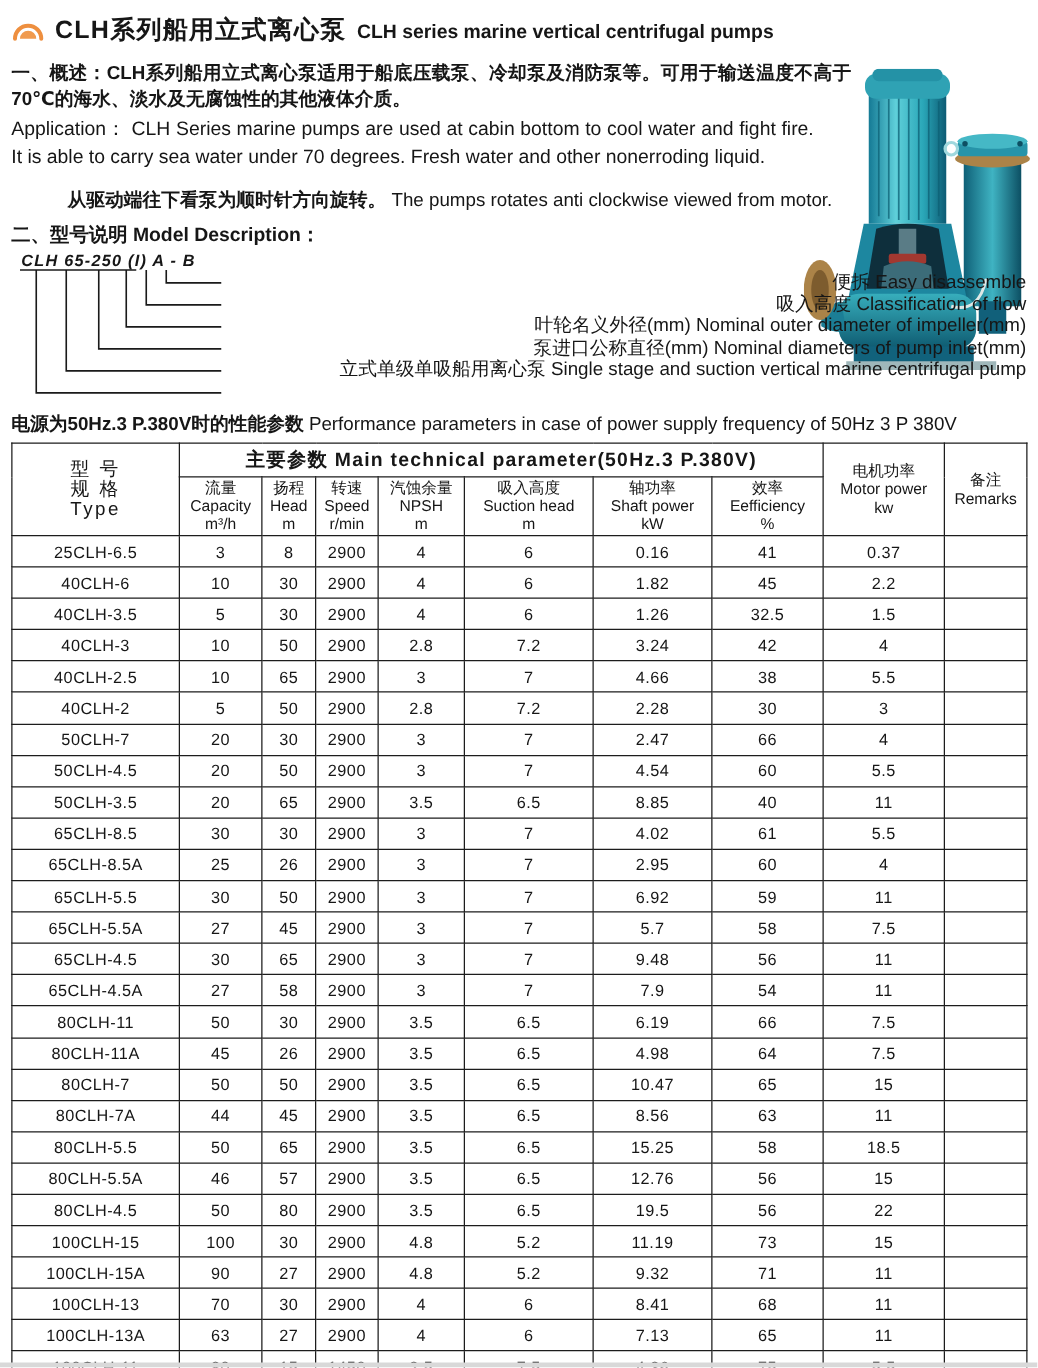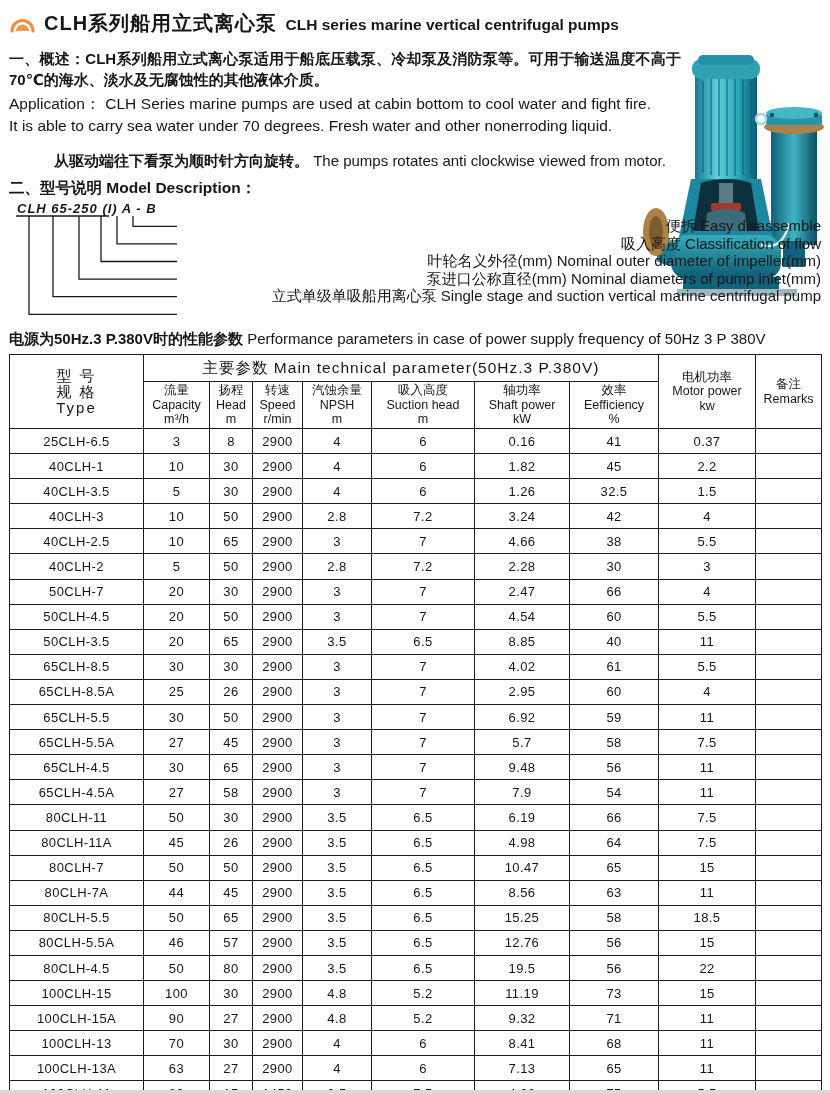--- a/index.html
+++ b/index.html
@@ -30,21 +30,21 @@
   .perf-note { margin-top:5px; font-size:15px; }
   .perf-note .zh { font-weight:bold; }
 
   
   .figure { position:absolute; top:55px; right:5px; width:182px; height:246px; }
 
   
   table { width:812px; margin-top:5px; border-collapse:collapse; table-layout:fixed; }
   th,td { border:1.6px solid #1c1c1c; text-align:center; vertical-align:middle; padding:0; }
   th { font-weight:normal; white-space:pre-line; }
-  .gh { font-size:15.5px; font-weight:normal; height:27px; letter-spacing:1px; }
+  .gh { font-size:15.5px; font-weight:bold; height:27px; letter-spacing:1px; }
   .th-type { font-size:15px; line-height:16px; letter-spacing:2px;margin-top:24px; }
   .th-sub { font-size:12.5px; line-height:14.5px; height:47px; }
   td { font-size:13px; height:25.1px; letter-spacing:0.4px; }
   .c-type { width:134px; } .c-cap { width:66px; } .c-head { width:43px; }
   .c-spd { width:50px; } .c-npsh { width:69px; } .c-suc { width:103px; }
   .c-shaft { width:95px; } .c-eff { width:89px; } .c-mot { width:97px; } .c-rem { width:66px; }
 
   .scan-edge { position:absolute; left:0; bottom:0; width:830px; height:4px; background:#d9d9d9; }
 </style>
 </head>
@@ -212,21 +212,21 @@
       <td>2900</td>
       <td>4</td>
       <td>6</td>
       <td>0.16</td>
       <td>41</td>
       <td>0.37</td>
       <td></td>
     </tr>
 
     <tr>
-      <td>40CLH-1</td>
+      <td>40CLH-6</td>
       <td>10</td>
       <td>30</td>
       <td>2900</td>
       <td>4</td>
       <td>6</td>
       <td>1.82</td>
       <td>45</td>
       <td>2.2</td>
       <td></td>
     </tr>

